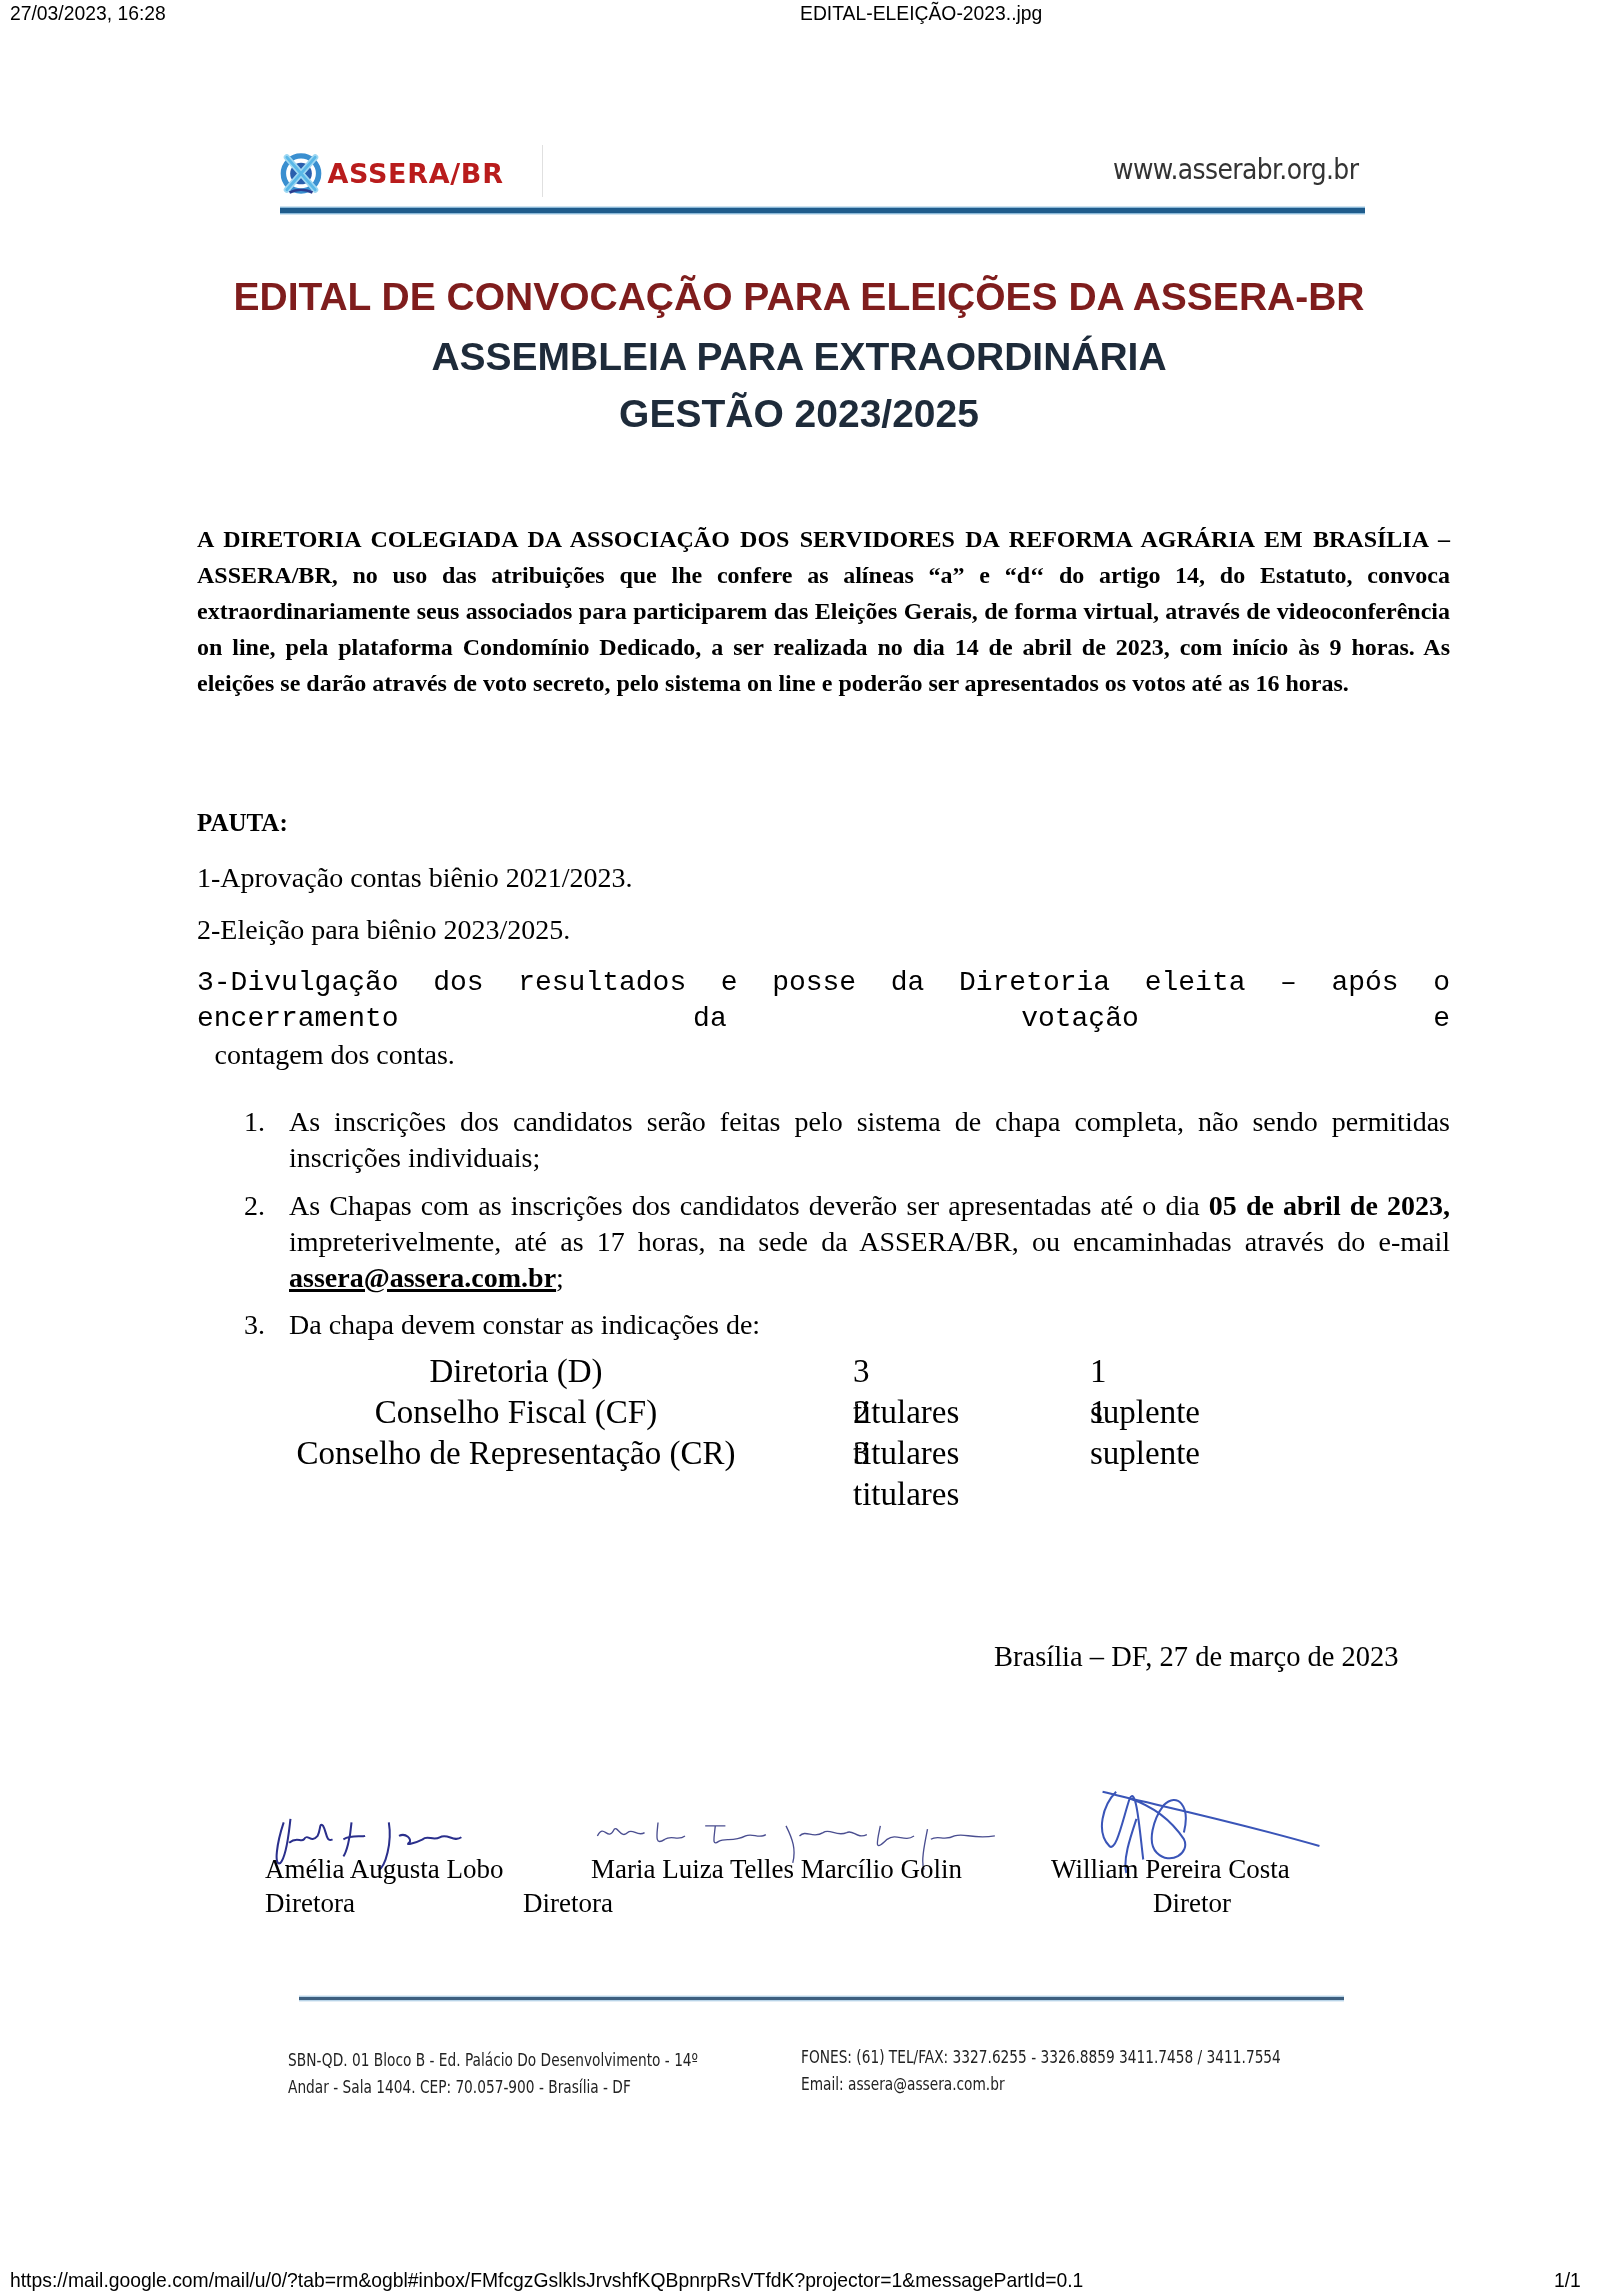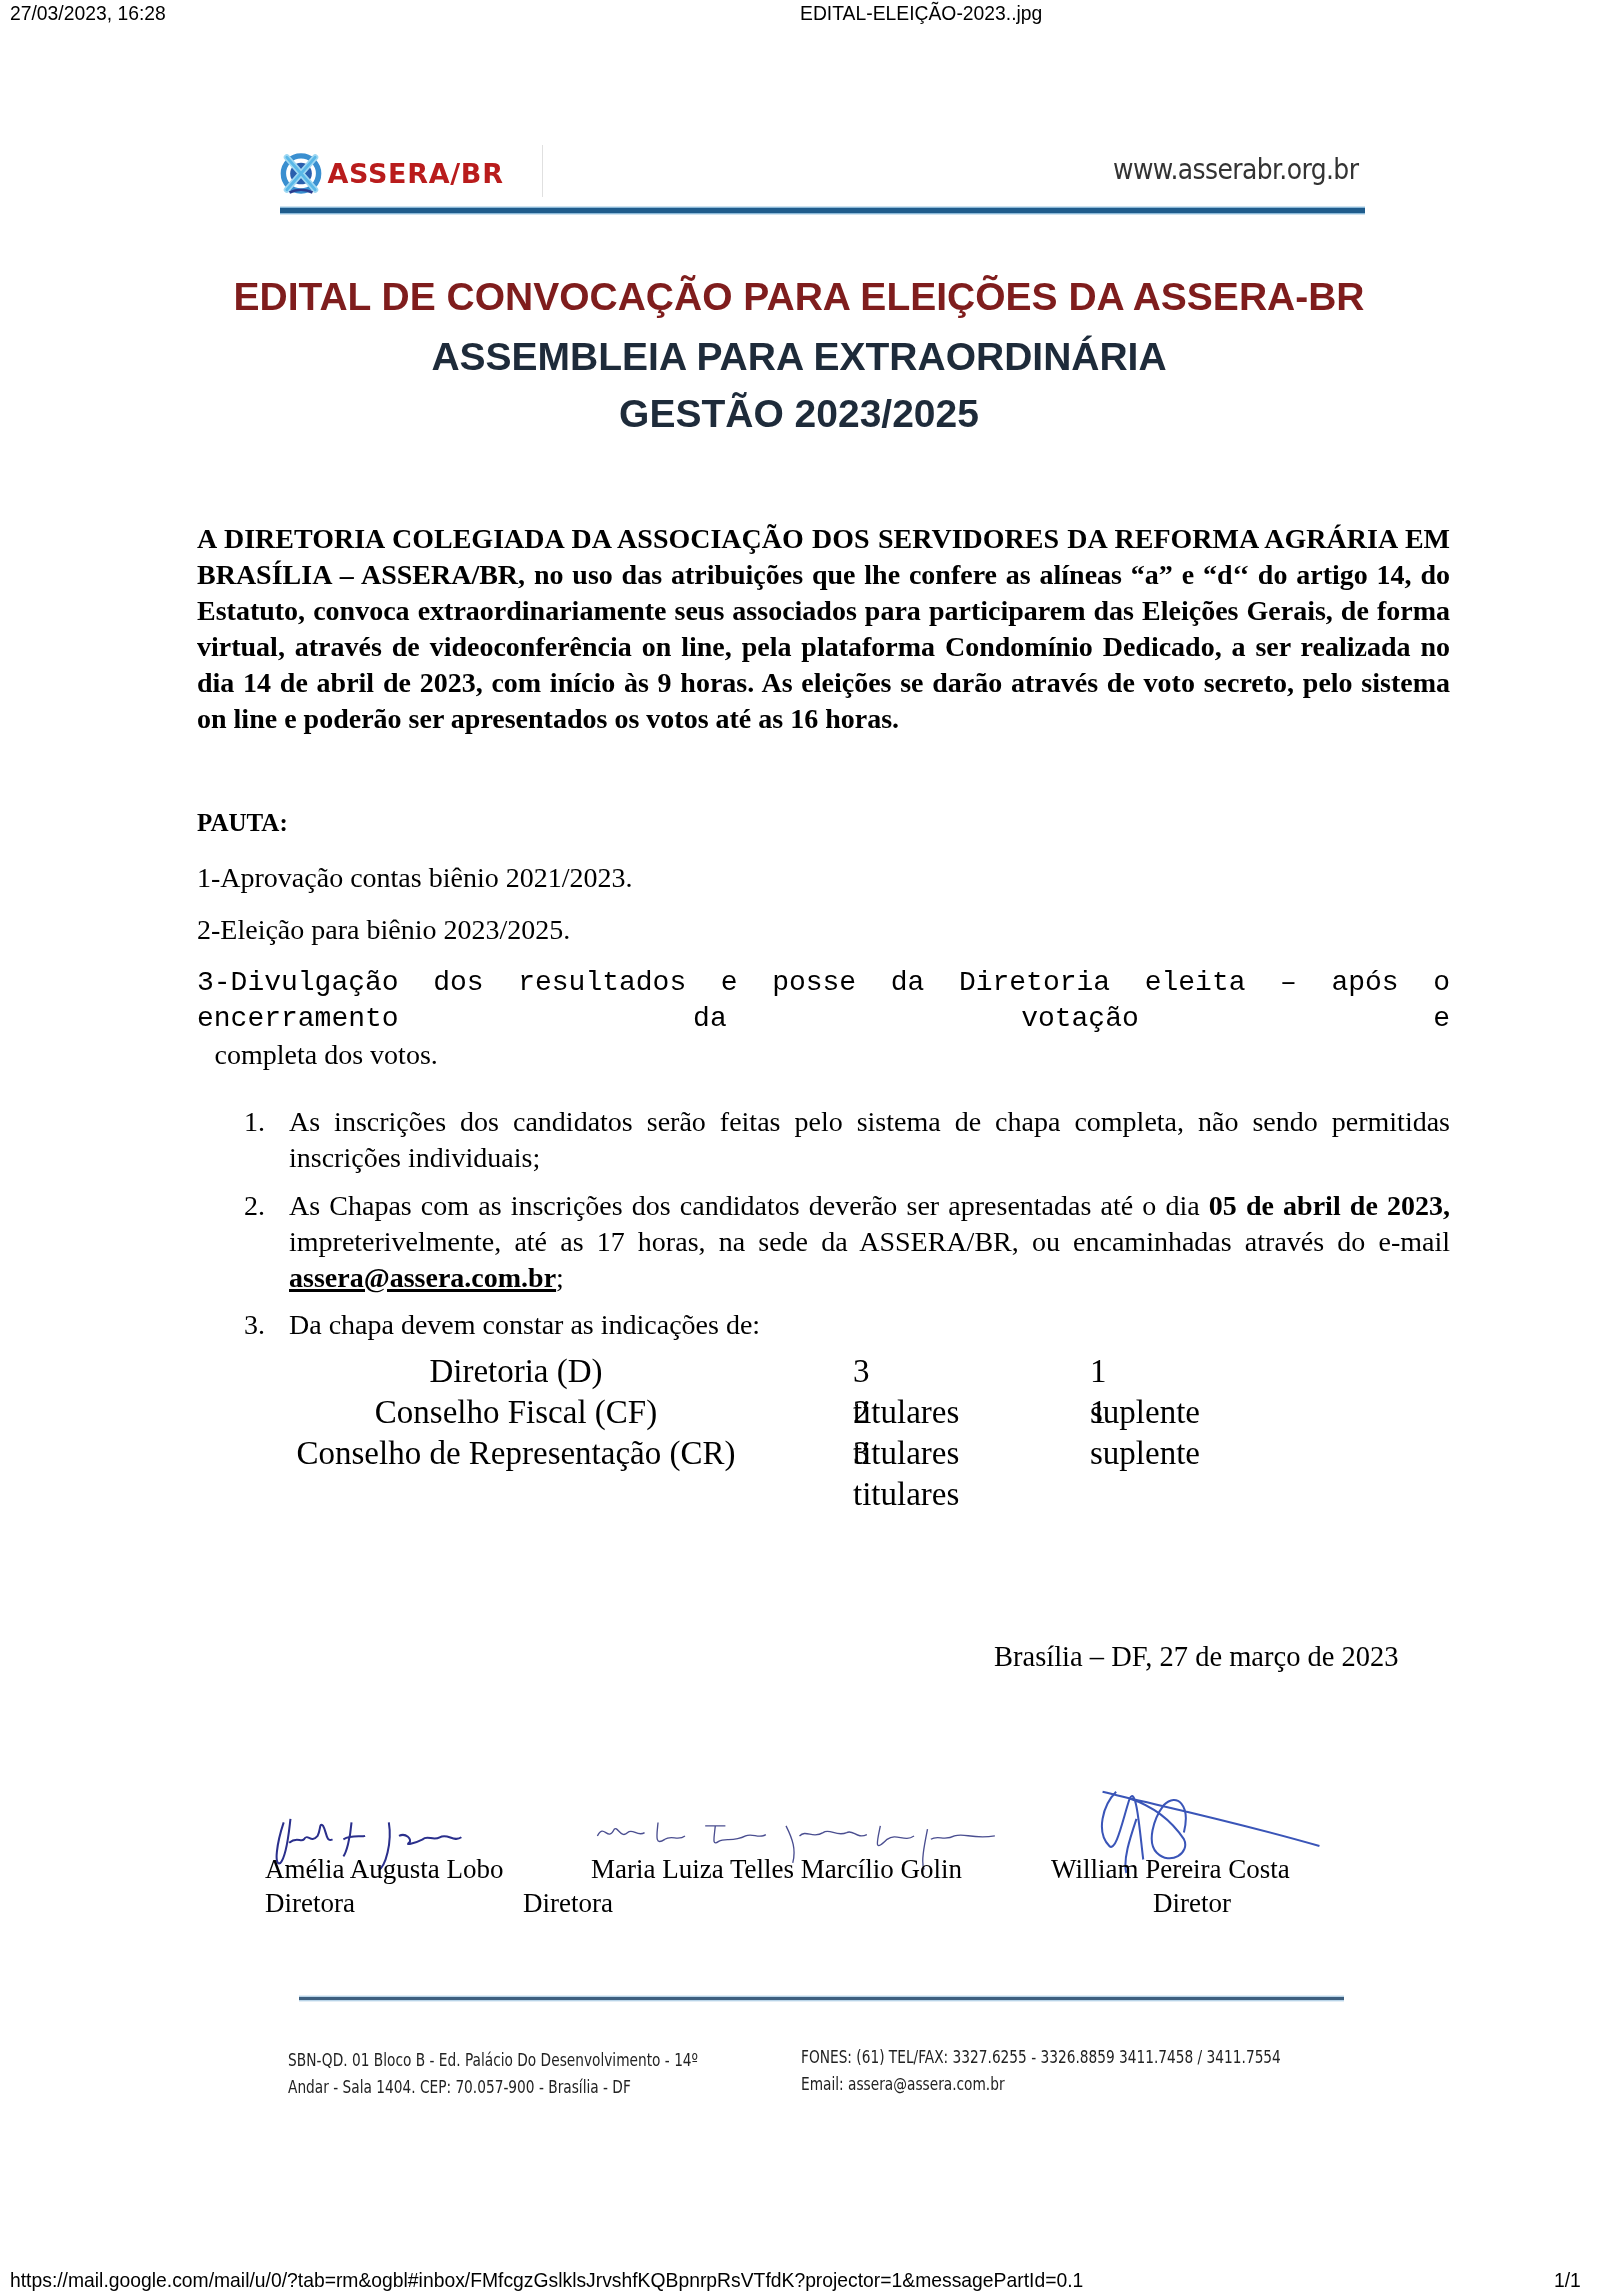--- a/index.html
+++ b/index.html
@@ -10,21 +10,21 @@
   .logo { left: 280px; top: 144px; height: 58px; display: flex; align-items: center; }
   .logo-mark { width: 42px; height: 49px; margin-right: 5.4px; }
   .logo-text { font-family: "DejaVu Sans", sans-serif; font-weight: bold; font-size: 27px; color: #b91c1c; letter-spacing: 0.7px; }
   .logo-sep { position: absolute; left: 542px; top: 145px; width: 1.4px; height: 52px; background: #e0e0e0; }
   .site-url { left: 1113px; top: 153px; font-family: "DejaVu Sans", sans-serif; font-size: 28.5px; color: #333; transform: scaleX(0.88); transform-origin: left top; letter-spacing: -0.7px; }
   .rule-top { left: 280px; top: 208px; width: 1085px; height: 4.8px; background: #1f5c8c; box-shadow: 0 -1.4px 0 #8ab8d8, 0 1.4px 0 #8ab8d8; }
   .title { left: 0; width: 1598px; text-align: center; font-family: "Liberation Sans", sans-serif; font-weight: bold; font-size: 39px; }
   .t1 { top: 275px; color: #7f1d1d; }
   .t2 { top: 335px; color: #1e2b3a; }
   .t3 { top: 392px; color: #1e2b3a; }
-  .intro { left: 197px; width: 1253px; top: 521px; font-family: "Liberation Serif", serif; font-weight: bold; font-size: 28px; line-height: 36px; text-align: justify; }
+  .intro { left: 197px; width: 1253px; top: 521px; font-family: "Liberation Serif", serif; font-weight: bold; font-size: 24px; line-height: 36px; text-align: justify; }
   .pauta-h { left: 197px; top: 809px; font-family: "Liberation Serif", serif; font-weight: bold; font-size: 25px; }
   .pauta-item { left: 197px; width: 1253px; font-family: "Liberation Serif", serif; font-size: 28px; line-height: 36px; text-align: justify; }
   .p1 { top: 860px; } .p2 { top: 912px; } .p3 { top: 965px; text-indent: 0; }
   .p3 .cont { display: block; padding-left: 17.6px; }
   .nlist { left: 224px; width: 1226px; font-family: "Liberation Serif", serif; font-size: 28px; line-height: 36px; }
   .nitem { position: absolute; left: 0; width: 1226px; }
   .nitem .num { position: absolute; left: 0; width: 41px; text-align: right; }
   .nitem .txt { margin-left: 65px; display: block; text-align: justify; }
   .n1 { top: 1104px; } .n2 { top: 1188px; } .n3 { top: 1307px; }
   .bold { font-weight: bold; }
@@ -67,21 +67,21 @@
 <div class="abs title t2">ASSEMBLEIA PARA EXTRAORDINÁRIA</div>
 <div class="abs title t3">GESTÃO 2023/2025</div>
 
 <div class="abs intro">A DIRETORIA COLEGIADA DA ASSOCIAÇÃO DOS SERVIDORES DA REFORMA AGRÁRIA EM BRASÍLIA – ASSERA/BR, no uso das atribuições que lhe confere as alíneas “a” e “d‘‘ do artigo 14, do Estatuto, convoca extraordinariamente seus associados para participarem das Eleições Gerais, de forma virtual, através de videoconferência on line, pela plataforma Condomínio Dedicado, a ser realizada no dia 14 de abril de 2023, com início às 9 horas. As eleições se darão através de voto secreto, pelo sistema on line e poderão ser apresentados os votos até as 16 horas.</div>
 
 <div class="abs pauta-h">PAUTA:</div>
 <div class="abs pauta-item p1">1-Aprovação contas biênio 2021/2023.</div>
 <div class="abs pauta-item p2">2-Eleição para biênio 2023/2025.</div>
 <div class="abs pauta-item p3">
   <span style="display:block;text-align:justify;text-align-last:justify;font-family:Liberation Mono, monospace;">3-Divulgação dos resultados e posse da Diretoria eleita – após o encerramento da votação e</span>
-  <span class="cont">completa dos votos.</span>
+  <span class="cont">contagem dos contas.</span>
 </div>
 
 <div class="abs nlist">
   <div class="nitem n1">
     <span class="num">1.</span>
     <span class="txt">As inscrições dos candidatos serão feitas pelo sistema de chapa completa, não sendo permitidas inscrições individuais;</span>
   </div>
   <div class="nitem n2">
     <span class="num">2.</span>
     <span class="txt"><span>As Chapas com as inscrições dos candidatos deverão ser apresentadas até o dia </span><span class="bold">05 de abril de 2023,</span><span> impreterivelmente, até as 17 horas, na sede da ASSERA/BR, ou encaminhadas através do e-mail </span><a class="email-link">assera@assera.com.br</a><span>;</span></span>

